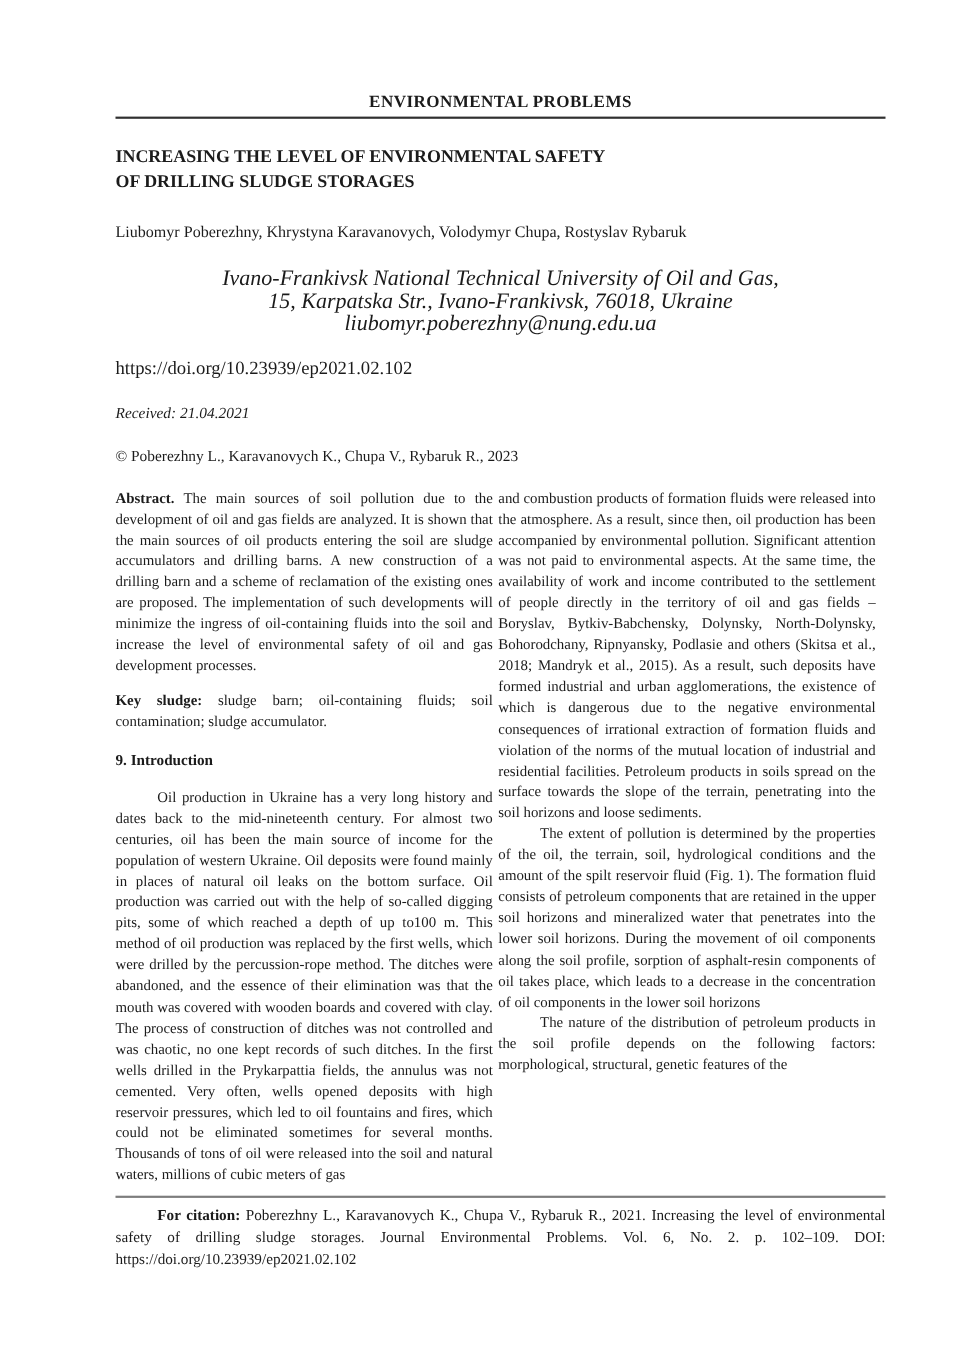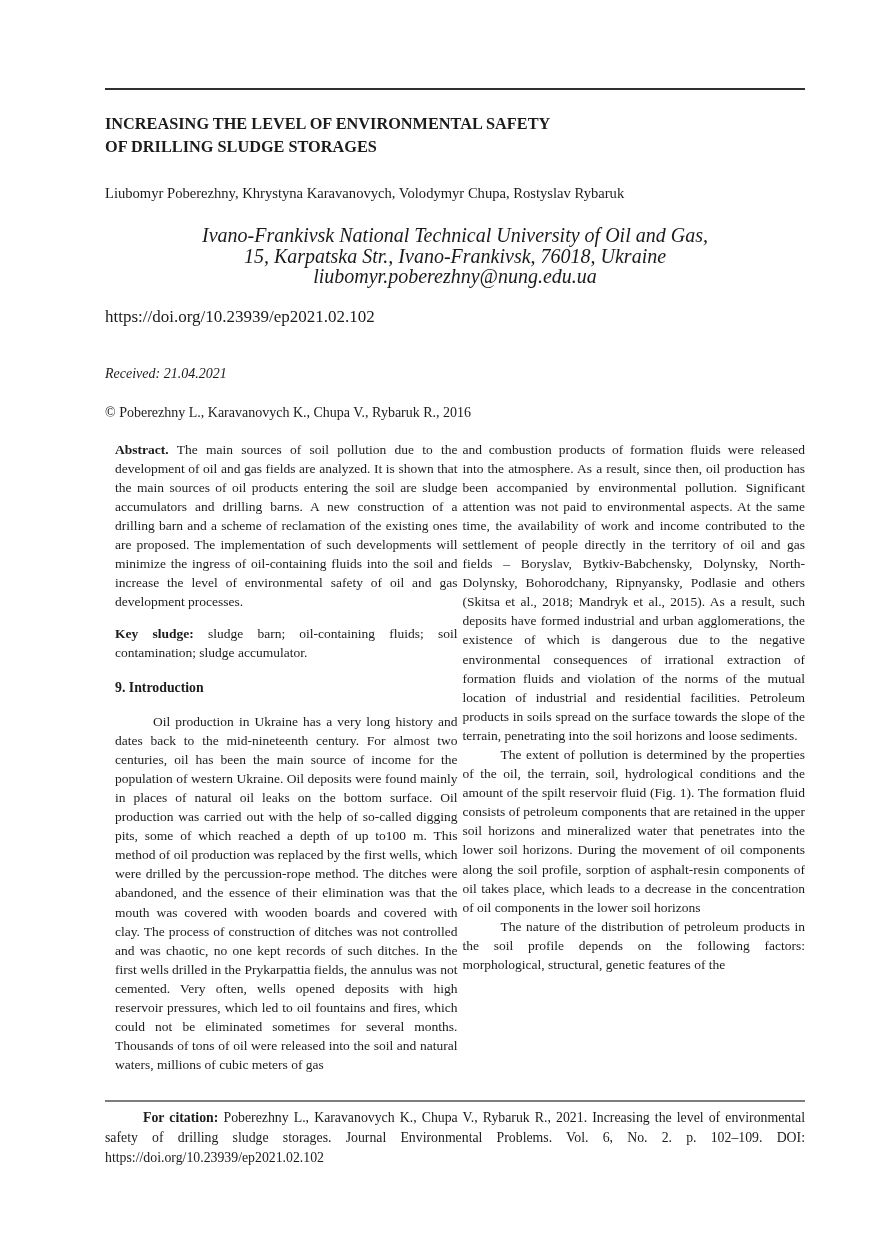--- a/index.html
+++ b/index.html
@@ -18,62 +18,63 @@
     border:none;border-top:2px solid #303030;margin:4px 0 0 0;height:0;
   }
   .volume-line{font-weight:bold;font-size:15px;margin-top:21px;}
   .article-title{
     text-align:left;font-weight:bold;font-size:16.3px;line-height:23px;
     margin:22px 0 0 0;
   }
   .authors-line{text-align:left;font-weight:normal;font-size:14.6px;margin-top:27px;}
   .affiliation{text-align:center;font-style:italic;font-size:20px;line-height:20.5px;margin-top:23px;}
   .doi-line{font-size:17px;margin-top:20px;}
-  .received-line{font-style:italic;font-size:14px;margin-top:39px;}
+  .received-line{font-style:italic;font-size:14px;margin-top:24px;}
   .copyright-line{font-size:14px;margin-top:23px;}
 
-  .columns{display:flex;gap:5px;margin-top:19px;margin-left:10px;}
+  .columns{display:flex;gap:5px;margin-top:19px;}
   .col{width:343px;font-size:13.5px;line-height:19.1px;text-align:justify;}
   .col p{margin:0;}
   .b{font-weight:bold;}
   .keywords-paragraph{margin-top:13px !important;}
   .section-heading{font-size:13.8px;font-weight:bold;margin:15px 0 0 0;}
   .indent{text-indent:38px;}
   .intro-paragraph{margin-top:15px !important;}
 
-  .citation-block{margin-top:26px;}
+  .citation-block{margin-top:10px;}
   .citation-rule{border:none;border-top:2px solid #7d7d7d;margin:0;height:0;}
   .citation-paragraph{
     font-size:13.8px;line-height:20px;text-align:justify;text-indent:38px;
     margin:6px 0 0 0;
   }
 </style>
 </head>
 <body>
 
 <div class="content">
 
+  <div class="journal-title">ENVIRONMENTAL PROBLEMS</div>
   <hr class="header-rule">
 
 
   <h1 class="article-title"><span>INCREASING THE LEVEL OF ENVIRONMENTAL SAFETY</span><br><span>OF DRILLING SLUDGE STORAGES</span></h1>
 
   <div class="authors-line">Liubomyr Poberezhny, Khrystyna Karavanovych, Volodymyr Chupa, Rostyslav Rybaruk</div>
 
   <div class="affiliation">
     <div>Ivano-Frankivsk National Technical University of Oil and Gas,</div>
     <div>15, Karpatska Str., Ivano-Frankivsk, 76018, Ukraine</div>
     <div>liubomyr.poberezhny@nung.edu.ua</div>
   </div>
 
   <div class="doi-line">https://doi.org/10.23939/ep2021.02.102</div>
 
   <div class="received-line">Received: 21.04.2021</div>
 
-  <div class="copyright-line">© Poberezhny L., Karavanovych K., Chupa V., Rybaruk R., 2016</div>
+  <div class="copyright-line">© Poberezhny L., Karavanovych K., Chupa V., Rybaruk R., 2023</div>
 
   <div class="columns">
     <div class="col">
       <p class="abstract-paragraph"><span class="b">Abstract.</span> <span>The main sources of soil pollution due to the development of oil and gas fields are analyzed. It is shown that the main sources of oil products entering the soil are sludge accumulators and drilling barns. A new construction of a drilling barn and a scheme of reclamation of the existing ones are proposed. The implementation of such developments will minimize the ingress of oil-containing fluids into the soil and increase the level of environmental safety of oil and gas development processes.</span></p>
 
       <p class="keywords-paragraph"><span class="b">Key sludge:</span> <span>sludge barn; oil-containing fluids; soil contamination; sludge accumulator.</span></p>
 
       <h2 class="section-heading">9. Introduction</h2>
 
       <p class="indent intro-paragraph">Oil production in Ukraine has a very long history and dates back to the mid-nineteenth century. For almost two centuries, oil has been the main source of income for the population of western Ukraine. Oil deposits were found mainly in places of natural oil leaks on the bottom surface. Oil production was carried out with the help of so-called digging pits, some of which reached a depth of up to100 m. This method of oil production was replaced by the first wells, which were drilled by the percussion-rope method. The ditches were abandoned, and the essence of their elimination was that the mouth was covered with wooden boards and covered with clay. The process of construction of ditches was not controlled and was chaotic, no one kept records of such ditches. In the first wells drilled in the Prykarpattia fields, the annulus was not cemented. Very often, wells opened deposits with high reservoir pressures, which led to oil fountains and fires, which could not be eliminated sometimes for several months. Thousands of tons of oil were released into the soil and natural waters, millions of cubic meters of gas</p>

